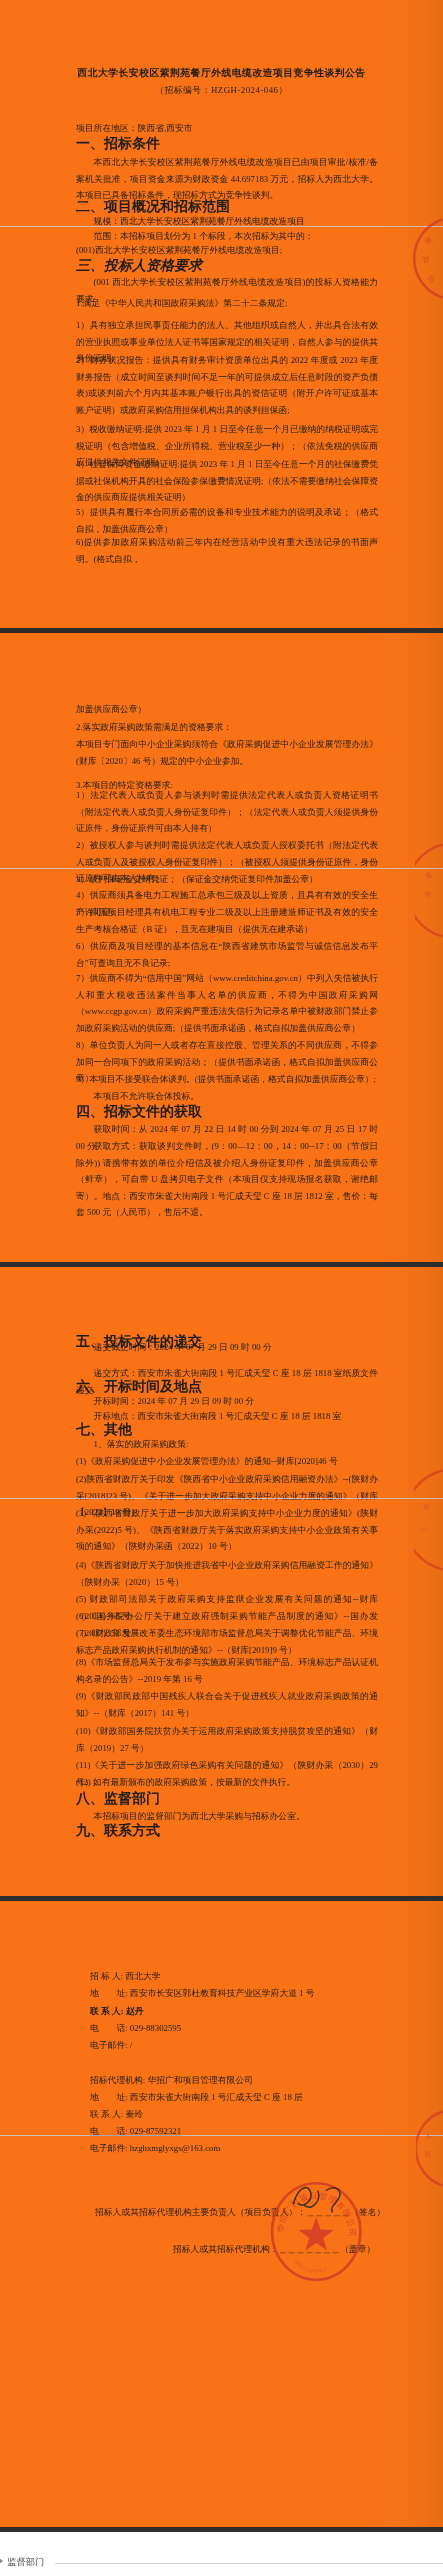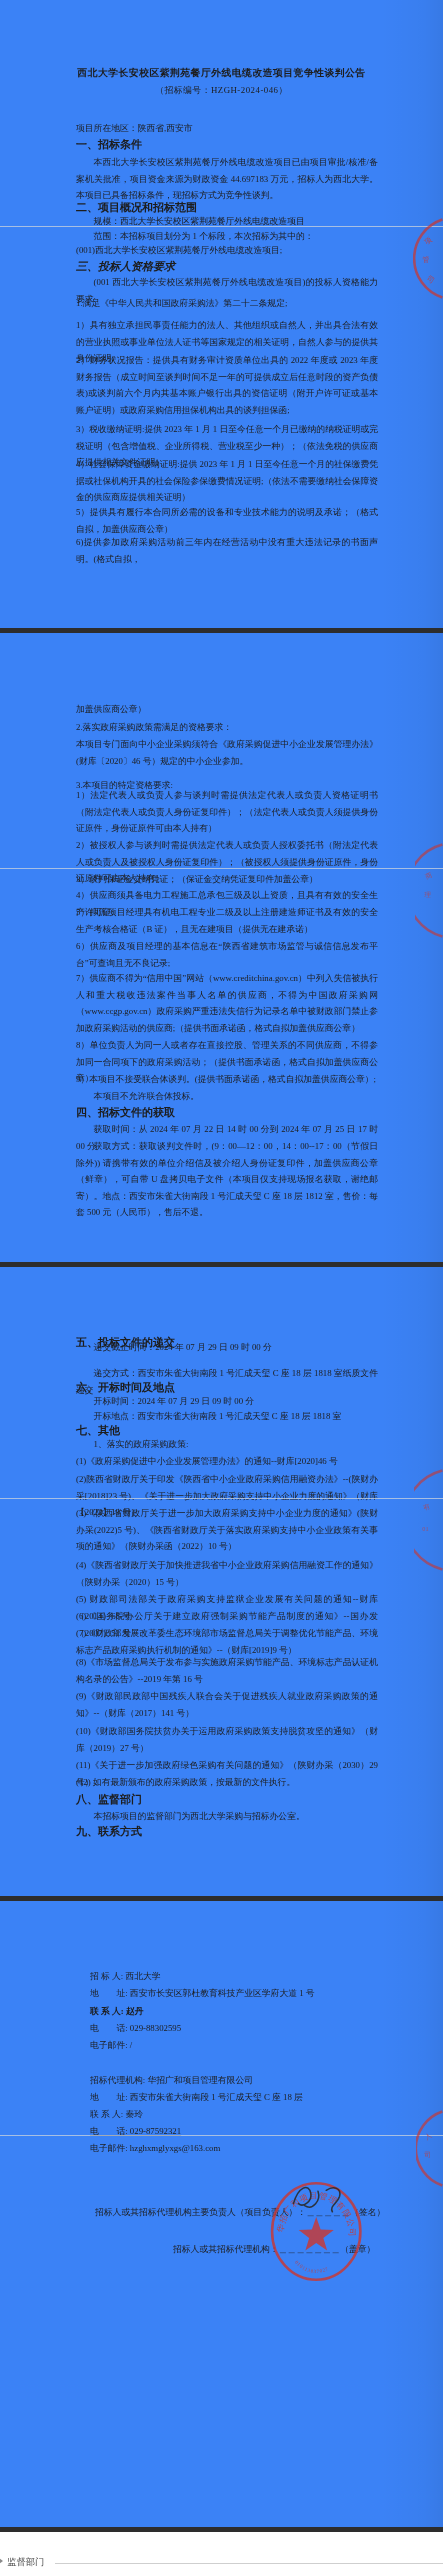--- a/index.html
+++ b/index.html
@@ -3,41 +3,41 @@
 <meta charset="utf-8">
 <style>
   html,body{margin:0;padding:0;}
   body{
     width:443px;height:2691px;position:relative;overflow:hidden;
     background:#ffffff;
     font-family:"Liberation Serif","DejaVu Serif",serif;
   }
   
   .page{
-    position:absolute;left:0;width:443px;background:#3b82f6;overflow:hidden;
+    position:absolute;left:0;width:443px;background:#f97316;overflow:hidden;
   }
   .page::after{ 
     content:"";position:absolute;top:0;right:0;width:62px;height:100%;
     background:linear-gradient(to right,rgba(0,0,0,0) 0%,rgba(0,0,0,0.03) 70%,rgba(0,0,0,0.07) 100%);
     pointer-events:none;
   }
   .page-sep{
     position:absolute;left:0;width:443px;height:4.6px;background:#2d2d2d;
   }
   .scanline{
     position:absolute;left:0;width:443px;height:0.5px;background:#c3cede;opacity:.8;
   }
   
   .b{
     position:absolute;left:76px;width:302px;
     font-size:8.8px;line-height:16.5px;color:#1d1d1d;text-align:justify;
   }
   .b.t{left:31px;width:381px;text-align:center;font-size:9.8px;font-weight:bold;letter-spacing:0.5px;}
   .b.st{left:31px;width:381px;text-align:center;font-size:8.8px;letter-spacing:0.5px;}
-  .b.h{font-weight:bold;font-size:11px;}
+  .b.h{font-weight:bold;font-size:14px;}
   .b.pi{text-indent:2em;}
   .b.c{left:90px;width:294px;text-align:left;}
   .b.s1{left:95px;width:309px;text-align:left;}
   .b.s2{left:173px;width:247px;text-align:left;}
   
   .seal-edge{position:absolute;pointer-events:none;}
   .big-seal{position:absolute;left:269px;top:2180px;pointer-events:none;}
   .signature{position:absolute;left:284px;top:2179px;pointer-events:none;}
   
   .footer{

